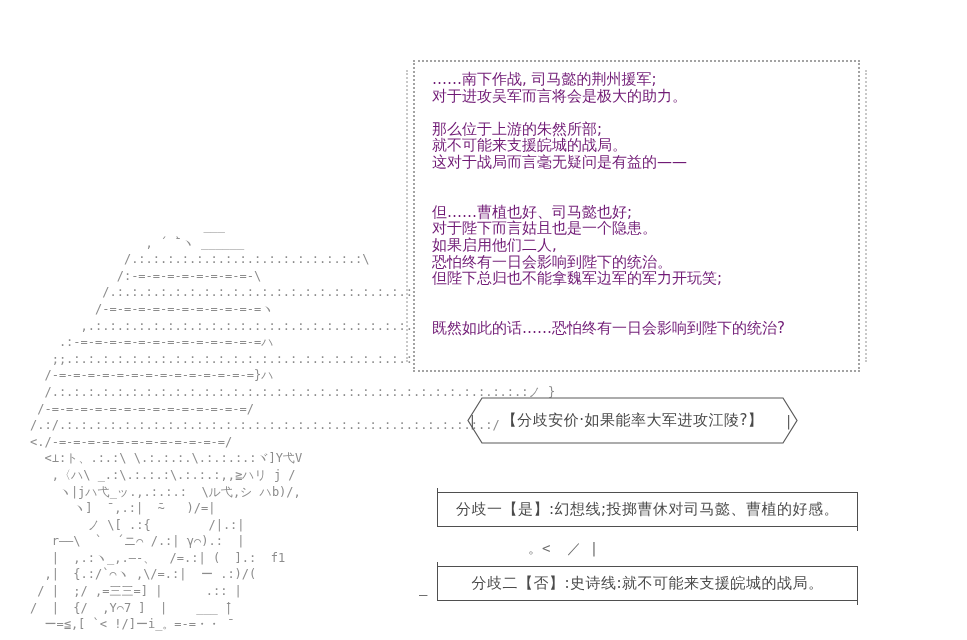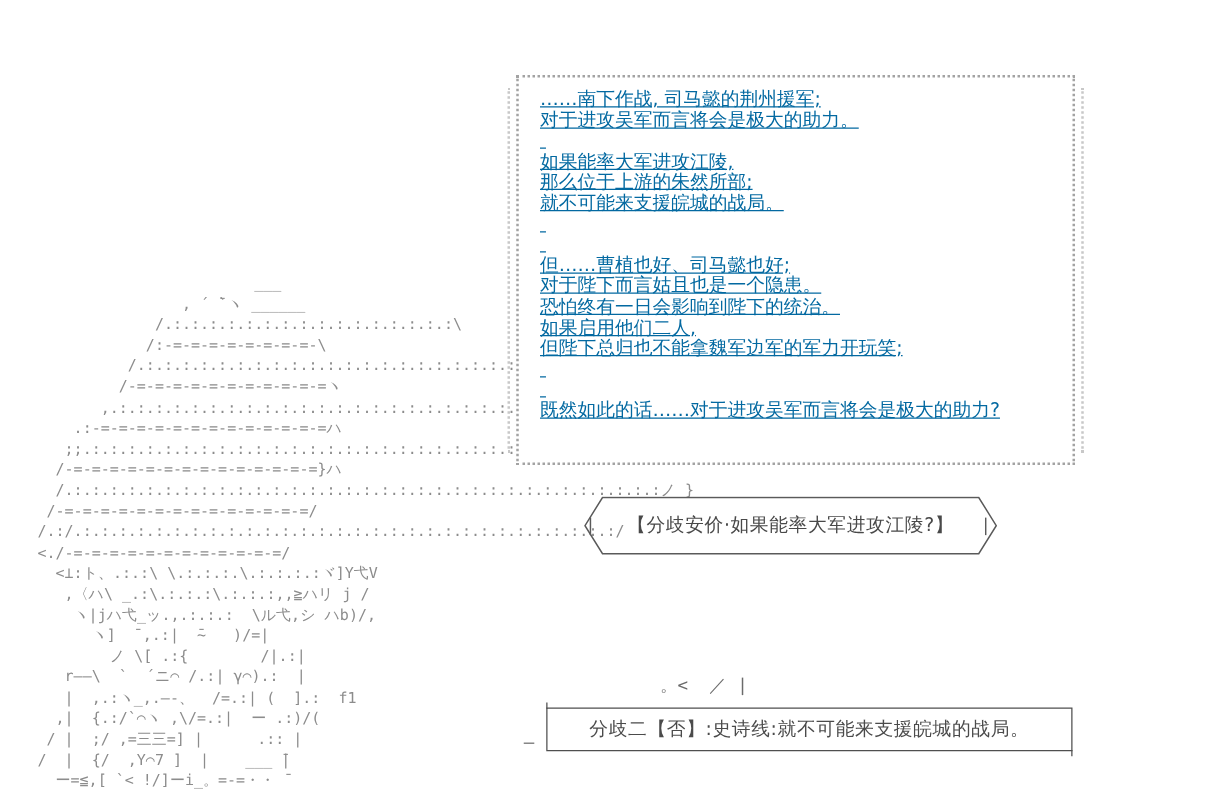--- a/index.html
+++ b/index.html
@@ -24,21 +24,21 @@
   }
   .dialog::before {
     content:""; position:absolute; left:-9px; top:8px; bottom:8px;
     border-left:2px dotted #c8c8c8;
   }
   .dialog::after {
     content:""; position:absolute; right:-9px; top:8px; bottom:8px;
     border-right:2px dotted #c8c8c8;
   }
   .dline {
-    font-size:15px; line-height:16.6px; color:#0369a1; white-space:pre;text-decoration:underline;
+    font-size:15px; line-height:16.6px; color:#701a75; white-space:pre;
   }
 
   
   .anchor { position:absolute; left:467px; top:397px; width:331px; height:47px; }
   .anchor svg { position:absolute; left:0; top:0; }
   .anchor-label {
     position:absolute; left:0; top:0; right:0; bottom:0;
     display:flex; align-items:center; justify-content:center;
     font-size:15px; color:#494949; letter-spacing:0.5px;
   }
@@ -106,45 +106,48 @@
  / |  ;/ ,=三三=] |      .:: |
 /  |  {/  ,Y⌒7 ]  |    ___ ̄|
   ー=≦,[ `&lt; !/]ーi_。=-=・・ ̄
 </pre>
 
   <div class="dialog">
     <div id="dialog-lines">
         <div class="dline">……南下作战, 司马懿的荆州援军;</div>
         <div class="dline">对于进攻吴军而言将会是极大的助力。</div>
         <div class="dline">&nbsp;</div>
-        <div class="dline">如果能率大军进攻江陵,</div>
         <div class="dline">那么位于上游的朱然所部;</div>
         <div class="dline">就不可能来支援皖城的战局。</div>
+        <div class="dline">这对于战局而言毫无疑问是有益的——</div>
         <div class="dline">&nbsp;</div>
         <div class="dline">&nbsp;</div>
         <div class="dline">但……曹植也好、司马懿也好;</div>
         <div class="dline">对于陛下而言姑且也是一个隐患。</div>
+        <div class="dline">如果启用他们二人,</div>
         <div class="dline">恐怕终有一日会影响到陛下的统治。</div>
-        <div class="dline">如果启用他们二人,</div>
         <div class="dline">但陛下总归也不能拿魏军边军的军力开玩笑;</div>
         <div class="dline">&nbsp;</div>
         <div class="dline">&nbsp;</div>
-        <div class="dline">既然如此的话……对于进攻吴军而言将会是极大的助力?</div>
+        <div class="dline">既然如此的话……恐怕终有一日会影响到陛下的统治?</div>
       </div>
   </div>
 
   <div class="anchor">
     <svg width="331" height="47" viewBox="0 0 331 47">
       <polygon points="15,1 316,1 330,23.5 316,46 15,46 1,23.5" fill="none" stroke="#5a5a5a" stroke-width="1.2"></polygon>
     </svg>
     <span class="anchor-bar left">|</span>
     <span class="anchor-label">【分歧安价·如果能率大军进攻江陵?】</span>
     <span class="anchor-bar right">|</span>
   </div>
 
+  <div class="opt yes">
+    <span>分歧一【是】:幻想线;投掷曹休对司马懿、曹植的好感。</span>
+  </div>
 
   <span class="frag hand">。&lt;  ／ |</span>
   <span class="frag dash">―</span>
 
   <div class="opt no">
     <span>分歧二【否】:史诗线:就不可能来支援皖城的战局。</span>
   </div>
 
 </div>
 

